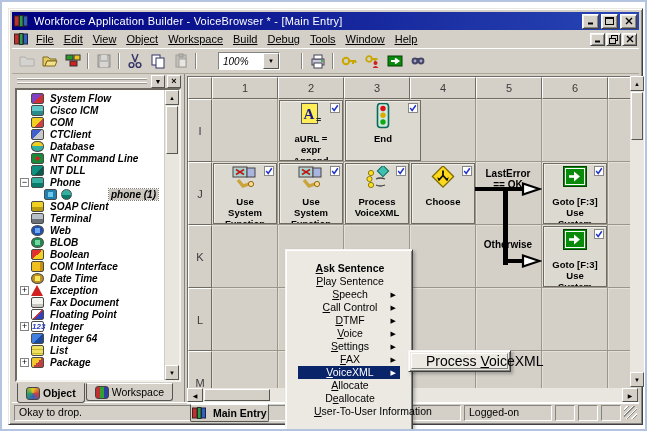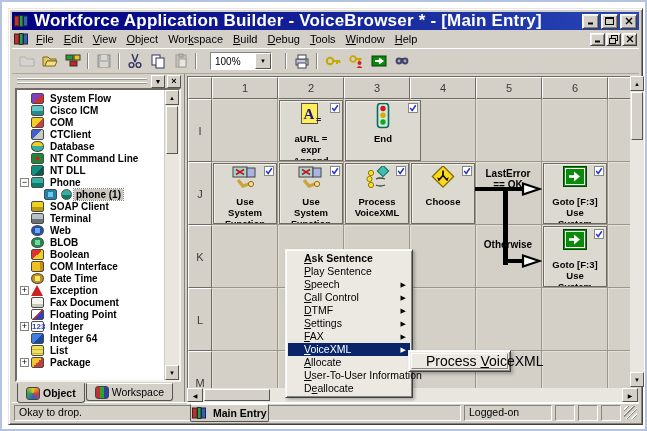--- a/index.html
+++ b/index.html
@@ -5,59 +5,59 @@
   html,body{margin:0;padding:0;background:#fff;}
   .canvas{position:relative;width:647px;height:431px;box-sizing:border-box;border:2px solid #b3c3e0;
     background:#fff;overflow:hidden;font-family:"Liberation Sans",sans-serif;font-size:11px;color:#000;
     -webkit-font-smoothing:none;}
   .sunken{border:1px solid;border-color:#848480 #ffffff #ffffff #848480;}
   
   .appwin{position:absolute;left:6px;top:6px;width:635px;height:417px;box-sizing:border-box;
     background:#d4d0c8;border:1px solid;border-color:#e9e7e1 #404040 #404040 #e9e7e1;
     box-shadow:inset 1px 1px 0 #fff, inset -1px -1px 0 #848480;padding:3px;display:flex;flex-direction:column;}
   .titlebar{height:18px;flex:none;background:linear-gradient(90deg,#000080,#2846b4);display:flex;align-items:center;padding:0 2px;gap:3px;}
-  .title-text{color:#fff;font-weight:bold;font-size:17px;white-space:nowrap;flex:1;letter-spacing:.2px;}
+  .title-text{color:#fff;font-weight:normal;font-size:11px;white-space:nowrap;flex:1;letter-spacing:.2px;}
   .caption-btns{display:flex;align-items:center;}
   .cbtn{width:15px;height:13px;margin-left:2px;display:flex;align-items:center;justify-content:center;background:#d4d0c8;
     border:1px solid;border-color:#fff #404040 #404040 #fff;box-shadow:inset 1px 1px 0 #f0efe9, inset -1px -1px 0 #848480;}
   .cbtn.mdi{width:13px;height:11px;margin-left:1px;}
   .menubar{height:16px;flex:none;display:flex;align-items:center;padding:1px 2px;gap:0;border-bottom:1px solid #fff;}
-  .menu-item{padding:1px 5px;font-size:11px;white-space:nowrap;}
+  .menu-item{padding:1px 5px;font-size:11px;white-space:nowrap;text-decoration:underline;}
   .menu-item u{text-decoration:underline;}
   .mb-spacer{flex:1;}
   .mdi-doc-icon{display:inline-flex;width:14px;height:12px;margin-right:3px;flex:none;}
   
   .toolbar{height:22px;flex:none;display:flex;align-items:center;padding:1px 3px;border-bottom:1px solid #aca899;}
   .tbtn{width:23px;height:19px;display:flex;align-items:center;justify-content:center;flex:none;}
   .tbtn.dis{opacity:.45;filter:grayscale(.9);}
   .tsep{width:1px;height:16px;background:#848480;border-right:1px solid #fff;margin:0 3px;flex:none;}
   .zoombox{width:56px;height:16px;background:#fff;border:1px solid;border-color:#848480 #fff #fff #848480;
-    display:flex;align-items:center;font-size:10px;padding-left:4px;position:relative;flex:none;margin:0 10px;}
+    display:flex;align-items:center;font-size:10px;padding-left:4px;position:relative;flex:none;margin:0 18px;font-style:italic;}
   .zoomdrop{position:absolute;right:0;top:0;width:14px;height:14px;background:#d4d0c8;border:1px solid;border-color:#fff #565650 #565650 #fff;
     display:flex;align-items:center;justify-content:center;font-size:6px;color:#000;}
   
   .contentrow{flex:1;display:flex;min-height:0;}
   
   .dock{width:170px;flex:none;display:flex;flex-direction:column;padding:1px 1px 0 1px;}
   .dock-head{height:12px;flex:none;display:flex;align-items:center;padding:0 2px;gap:2px;}
   .dock-grip{flex:1;height:7px;margin:0 2px;background:linear-gradient(#fff 0 1px,#9a968c 1px 2px,transparent 2px 4px,#fff 4px 5px,#9a968c 5px 6px,transparent 6px);}
   .dock-btn{width:12px;height:11px;display:flex;align-items:center;justify-content:center;font-size:7px;background:#d4d0c8;
     border:1px solid;border-color:#fff #565650 #565650 #fff;}
   .dock-btn.x{font-size:9px;font-weight:bold;line-height:8px;}
   .treebox{flex:1;margin:1px 2px 0 2px;background:#fff;border:2px solid;border-color:#6f6b63 #f4f2ec #f4f2ec #6f6b63;position:relative;overflow:hidden;}
-  .tree-items{position:absolute;left:2px;top:2px;right:15px;bottom:0;overflow:hidden;}
+  .tree-items{position:absolute;left:2px;top:2px;right:15px;bottom:0;overflow:hidden;font-style:italic;}
   .trow{height:12px;display:flex;align-items:center;white-space:nowrap;font-size:10px;font-weight:bold;}
   .texp{width:9px;height:9px;box-sizing:border-box;border:1px solid #848480;background:#fff;font-size:9px;line-height:6px;text-align:center;
     font-weight:normal;margin:0 2px 0 1px;flex:none;}
   .texp-blank{width:12px;flex:none;}
   .tind{width:13px;flex:none;}
   .ti{width:13px;height:11px;box-sizing:border-box;border:1px solid #4a4a46;border-radius:2px;margin-right:4px;flex:none;}
   .ti2{margin-right:2px;width:11px;border-radius:50%;}
   .tlabel{padding:0 2px;}
-  .trow.sel .tlabel{background:#ccc8c0;outline:1px dotted #84807a;}
+  .trow.sel .tlabel{background:#ccc8c0;outline:1px dotted #84807a;margin-left:35px;}
   .tree-scroll{position:absolute;right:0;top:0;bottom:0;width:14px;background:#e8e6df;border-left:1px solid #d0cdc5;display:flex;flex-direction:column;}
   .sarr{height:13px;flex:none;display:flex;align-items:center;justify-content:center;font-size:6px;background:#d4d0c8;
     border:1px solid;border-color:#fff #565650 #565650 #fff;}
   .sthumb-v{height:46px;margin:1px 1px;background:#d4d0c8;border:1px solid;border-color:#fff #565650 #565650 #fff;}
   .sspace{flex:1;}
   .dock-tabs{height:19px;flex:none;display:flex;align-items:flex-start;padding:1px 4px 0 4px;}
   .dtab{height:16px;display:flex;align-items:center;gap:3px;padding:0 8px;font-size:10.5px;background:#d4d0c8;
     border:1px solid #565650;border-top:1px solid #fff;border-radius:0 0 3px 3px;margin-right:1px;}
   .dtab.active{font-weight:bold;height:18px;z-index:2;border-top-color:#d4d0c8;}
   .dtab-icon{width:12px;height:11px;border-radius:3px;border:1px solid #444;flex:none;}
@@ -87,21 +87,21 @@
     border:1px solid #565650;border-top:1px solid #fff;border-radius:0 0 2px 2px;}
   
   .statusbar{height:17px;flex:none;display:flex;align-items:center;gap:3px;padding:1px 2px 0 2px;border-top:1px solid #fff;}
   .sb-left{flex:1;height:14px;line-height:13px;font-size:10.5px;padding:0 4px;}
   .sb-panel{width:78px;height:14px;line-height:13px;font-size:10.5px;padding:0 4px;flex:none;}
   .sb-mini{width:18px;height:14px;flex:none;}
   .sb-grip{width:13px;height:13px;flex:none;background:repeating-linear-gradient(135deg,transparent 0 2px,#fff 2px 3px,#8a8a84 3px 4px);}
   
   .ctxmenu{position:absolute;left:283px;top:247px;width:128px;box-sizing:border-box;background:#ece9e2;
     border:1px solid;border-color:#f6f5f1 #404040 #404040 #f6f5f1;box-shadow:inset 1px 1px 0 #fff, inset -1px -1px 0 #848480, 2px 2px 3px rgba(0,0,0,.25);
-    padding:2px;z-index:10;}
+    padding:12px;z-index:10;text-align:center;}
   .cm-item{height:13px;line-height:13px;font-size:10.5px;padding-left:16px;padding-right:14px;position:relative;white-space:nowrap;}
   .cm-item u{text-decoration:underline;}
   .cm-item.bold{font-weight:bold;}
   .cm-item.sel{background:#0a246a;color:#fff;}
   .cm-arrow{position:absolute;right:4px;top:0;font-size:7px;line-height:13px;}
   .submenu{position:absolute;left:406px;top:348px;width:103px;height:22px;box-sizing:border-box;background:#ece9e2;
     border:1px solid;border-color:#f6f5f1 #404040 #404040 #f6f5f1;box-shadow:inset 1px 1px 0 #fff, inset -1px -1px 0 #848480, 2px 2px 3px rgba(0,0,0,.25);
     padding:2px;z-index:11;}
   .sm-item{height:14px;line-height:14px;font-size:14px;padding-left:14px;border:1px solid;border-color:#fff #848480 #848480 #fff;white-space:nowrap;}
   .sm-item u{text-decoration:underline;}
@@ -703,23 +703,24 @@
       <div class="sb-grip"></div>
     </div>
   </div>
 
   <div class="ctxmenu" id="ctxmenu">
       <div class="cm-item bold"><u>A</u>sk Sentence</div>
       <div class="cm-item"><u>P</u>lay Sentence</div>
       <div class="cm-item"><u>S</u>peech<span class="cm-arrow">▶</span></div>
       <div class="cm-item"><u>C</u>all Control<span class="cm-arrow">▶</span></div>
       <div class="cm-item"><u>D</u>TMF<span class="cm-arrow">▶</span></div>
+      <div class="cm-item"><u>V</u>oice<span class="cm-arrow">▶</span></div>
       <div class="cm-item"><u>S</u>ettings<span class="cm-arrow">▶</span></div>
       <div class="cm-item"><u>F</u>AX<span class="cm-arrow">▶</span></div>
       <div class="cm-item sel"><u>V</u>oiceXML<span class="cm-arrow">▶</span></div>
       <div class="cm-item"><u>A</u>llocate</div>
+      <div class="cm-item">D<u>e</u>allocate</div>
       <div class="cm-item"><u>U</u>ser-To-User Information</div>
-      <div class="cm-item">D<u>e</u>allocate</div>
     </div>
   <div class="submenu" id="submenu">
       <div class="sm-item">Process <u>V</u>oiceXML</div>
     </div>
 </div>
 
 </body></html>

